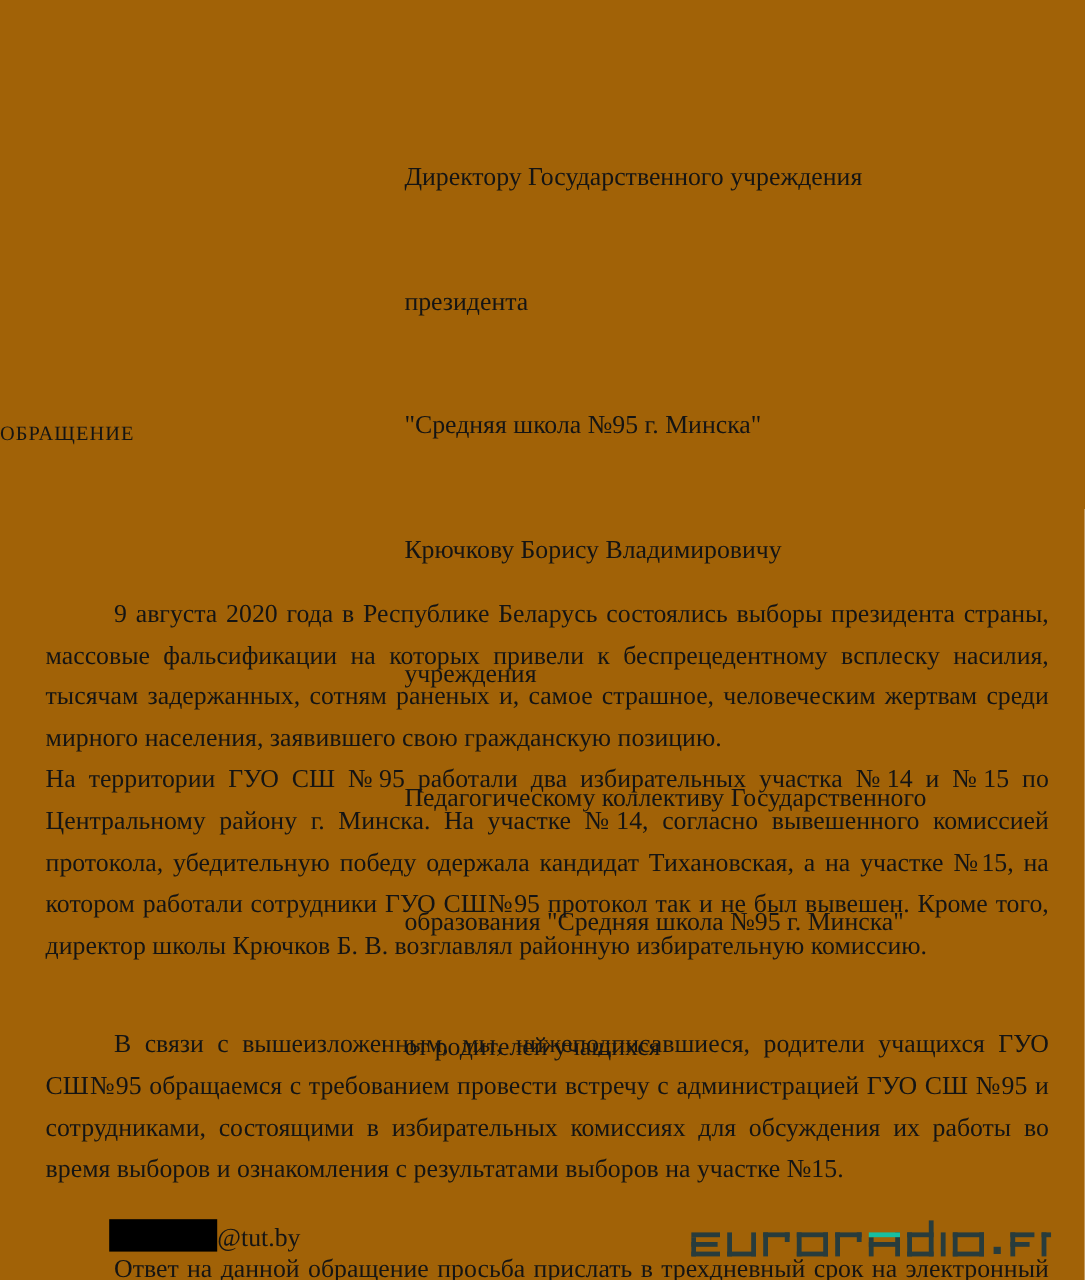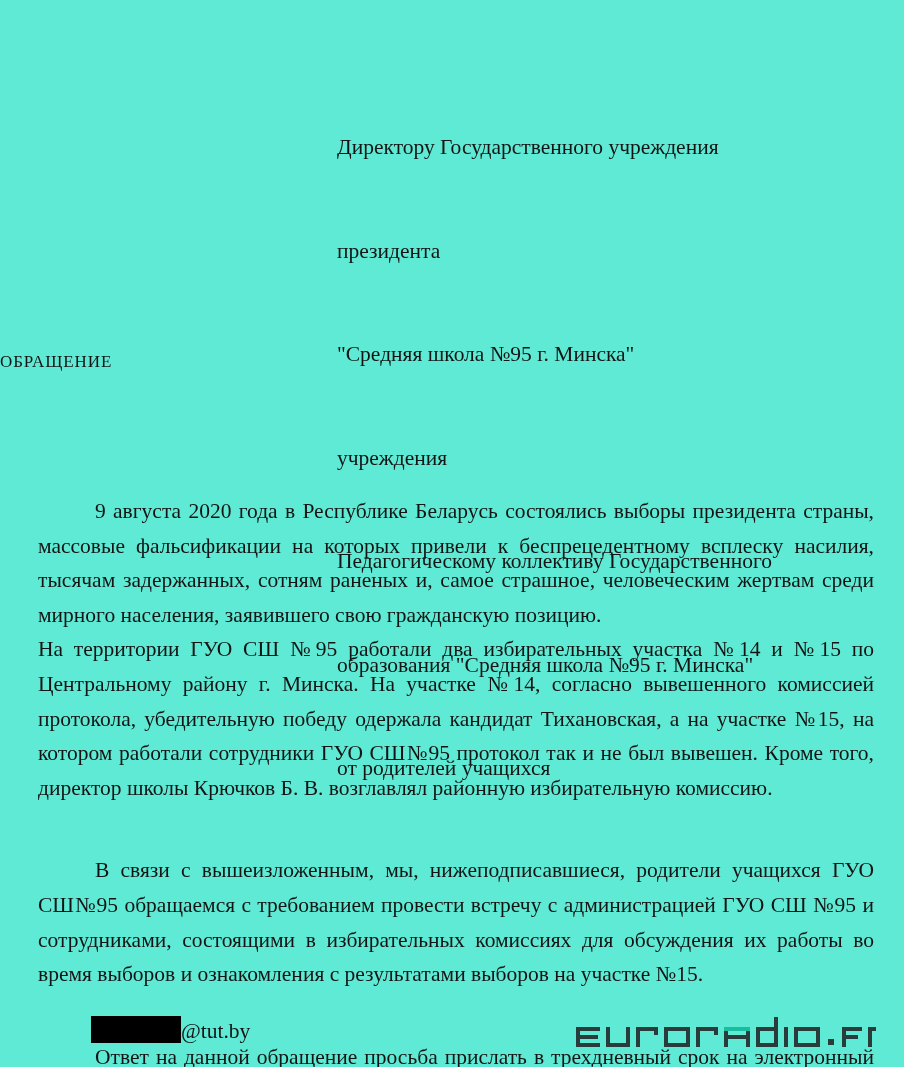--- a/index.html
+++ b/index.html
@@ -14,21 +14,21 @@
     position: relative;
     overflow: hidden;
     font-family: "Liberation Serif", "DejaVu Serif", serif;
     color: #141414;
     -webkit-font-smoothing: antialiased;
   }
 
   .page {
     position: absolute;
     inset: 0;
-    background: #5eead4;
+    background: #a16207;
   }
 
   
   .addressee {
     position: absolute;
     left: 337px;
     top: 61px;
     width: 530px;
     font-size: 21.5px;
     line-height: 34.5px;
@@ -115,20 +115,21 @@
 </style>
 </head>
 <body>
 
 <div class="page">
 
   <div class="addressee">
     <span class="aline">Директору Государственного учреждения</span>
     <span class="aline">президента</span>
     <span class="aline">"Средняя школа №95 г. Минска"</span>
+    <span class="aline">Крючкову Борису Владимировичу</span>
     <span class="aline">учреждения</span>
     <span class="aline">Педагогическому коллективу Государственного</span>
     <span class="aline">образования "Средняя школа №95 г. Минска"</span>
     <span class="aline">от родителей учащихся</span>
   </div>
 
   <div class="doc-title">ОБРАЩЕНИЕ</div>
 
   <div class="body-block">
     <p class="indent">9 августа 2020 года в Республике Беларусь состоялись выборы президента страны, массовые фальсификации на которых привели к беспрецедентному всплеску насилия, тысячам задержанных, сотням раненых и, самое страшное, человеческим жертвам среди мирного населения, заявившего свою гражданскую позицию.</p>

